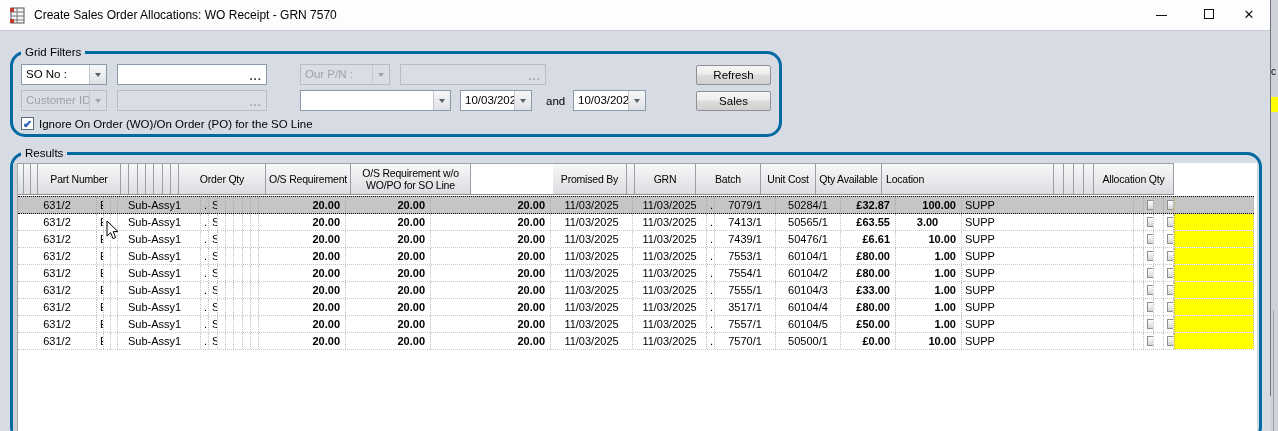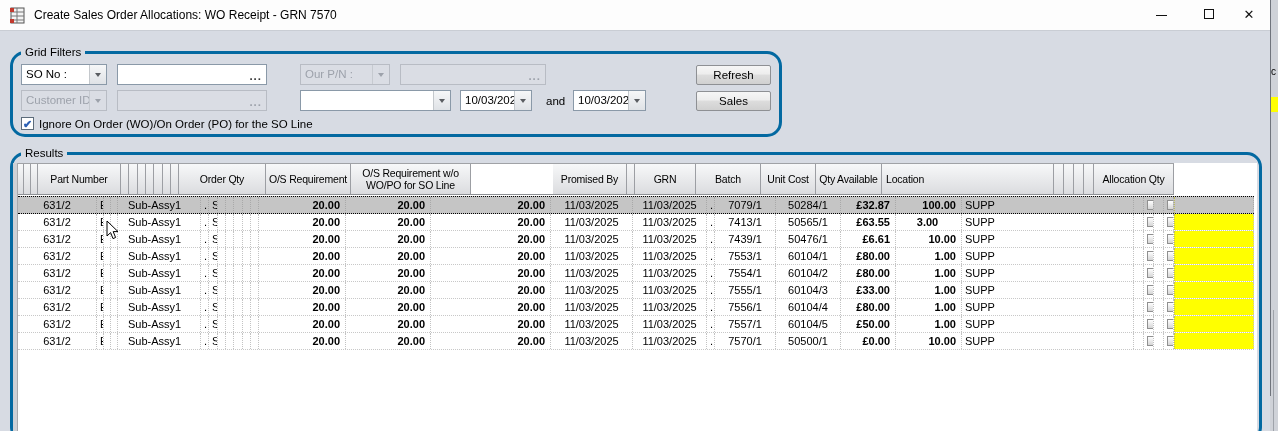--- a/index.html
+++ b/index.html
@@ -373,21 +373,21 @@
               <div class="g-cell" style="width: 8px;"></div>
               <div class="g-cell" style="width: 9px;"></div>
               <div class="g-cell" style="width: 8px;"></div>
               <div class="g-cell" style="width: 8px;"></div>
               <div class="g-cell al-r" style="width: 87px;">20.00</div>
               <div class="g-cell al-r" style="width: 85px;">20.00</div>
               <div class="g-cell al-r" style="width: 120px;">20.00</div>
               <div class="g-cell al-c" style="width: 82px;">11/03/2025</div>
               <div class="g-cell al-c" style="width: 74px;">11/03/2025</div>
               <div class="g-cell" style="width: 8px;">.</div>
-              <div class="g-cell al-c" style="width: 61px;">7556/1</div>
+              <div class="g-cell al-c" style="width: 61px;">3517/1</div>
               <div class="g-cell al-c" style="width: 65px;">60104/4</div>
               <div class="g-cell al-r" style="width: 55px;">£80.00</div>
               <div class="g-cell al-r" style="width: 66px;">1.00</div>
               <div class="g-cell" style="width: 172px;">SUPP</div>
               <div class="g-cell" style="width: 10px;"></div>
               <div class="g-cell" style="width: 10px;"><span class="mini-check"></span></div>
               <div class="g-cell" style="width: 10px;"></div>
               <div class="g-cell" style="width: 10px;"><span class="mini-check"></span></div>
               <div class="g-cell al-r alloc" style="width: 80px;"></div>
             </div>

